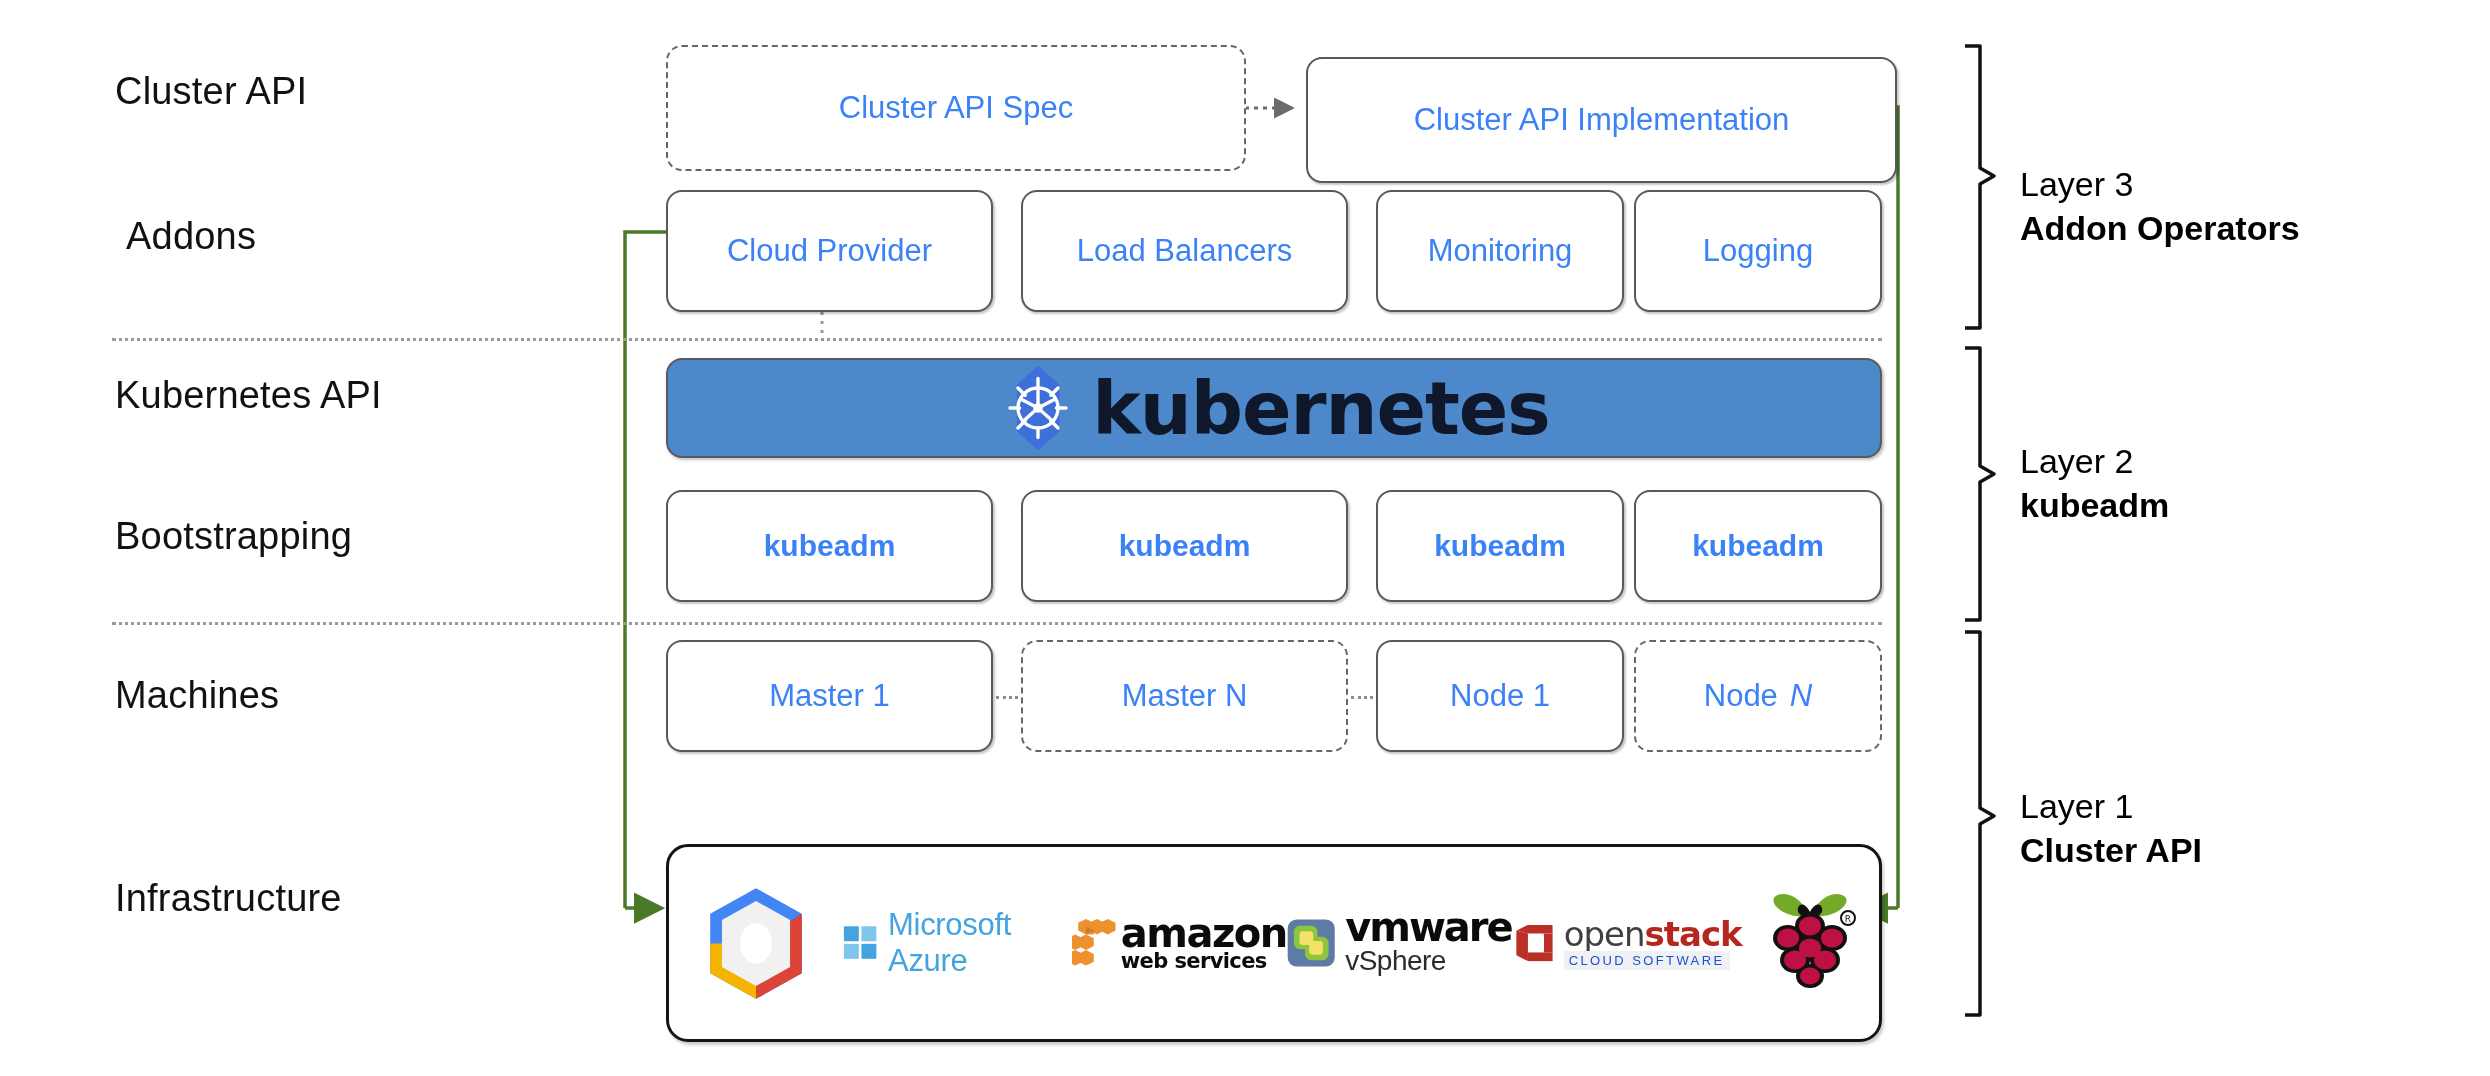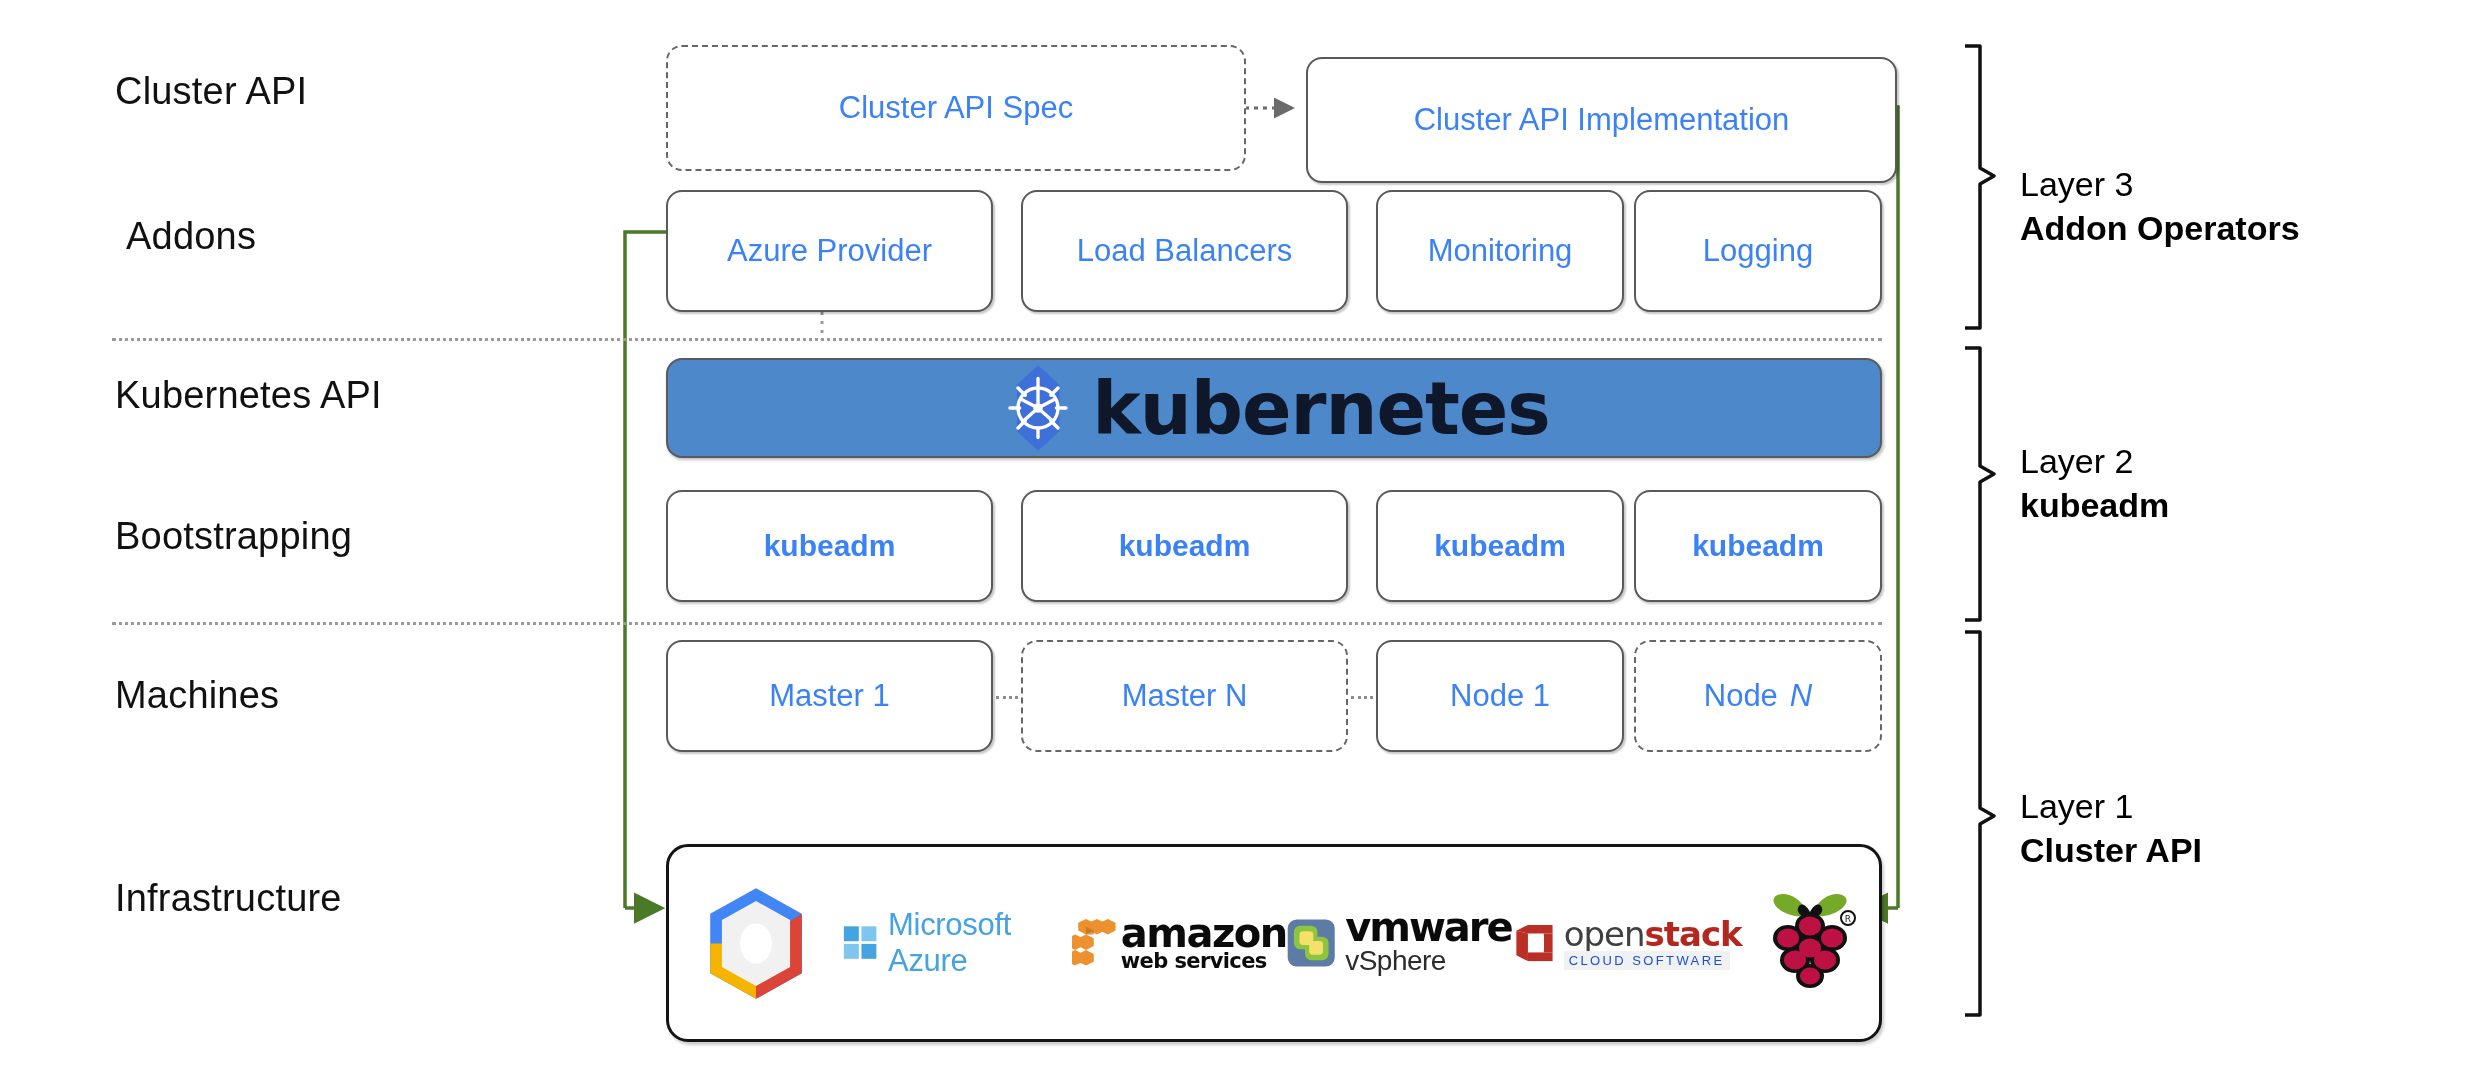--- a/index.html
+++ b/index.html
@@ -144,21 +144,21 @@
   <div class="row-label" style="left:115px; top:70px;">Cluster API</div>
   <div class="row-label" style="left:126px; top:215px;">Addons</div>
   <div class="row-label" style="left:115px; top:374px;">Kubernetes API</div>
   <div class="row-label" style="left:115px; top:515px;">Bootstrapping</div>
   <div class="row-label" style="left:115px; top:674px;">Machines</div>
   <div class="row-label" style="left:115px; top:877px;">Infrastructure</div>
 
   <div class="box dashed" style="left:666px; top:45px; width:580px; height:126px;">Cluster API Spec</div>
   <div class="box" style="left:1306px; top:45px; width:591px; height:126px;margin-top:12px;">Cluster API Implementation</div>
 
-  <div class="box" style="left:666px; top:190px; width:327px; height:122px;">Azure Provider</div>
+  <div class="box" style="left:666px; top:190px; width:327px; height:122px;">Cloud Provider</div>
   <div class="box" style="left:1021px; top:190px; width:327px; height:122px;">Load Balancers</div>
   <div class="box" style="left:1376px; top:190px; width:248px; height:122px;">Monitoring</div>
   <div class="box" style="left:1634px; top:190px; width:248px; height:122px;">Logging</div>
 
   <div class="k8s-banner" style="left:666px; top:358px; width:1216px; height:100px;">
     <span style="display:inline-flex;align-items:center;justify-content:center;">
       <svg width="80" height="88" viewBox="0 0 100 110">
         <polygon points="50,2 93,26 93,84 50,108 7,84 7,26" fill="#3f6fd8" transform="scale(0.62,1.0) translate(31,0)"></polygon>
         <g stroke="#ffffff" stroke-width="4.2" fill="none" stroke-linecap="round">
           <circle cx="50" cy="55" r="25"></circle>

